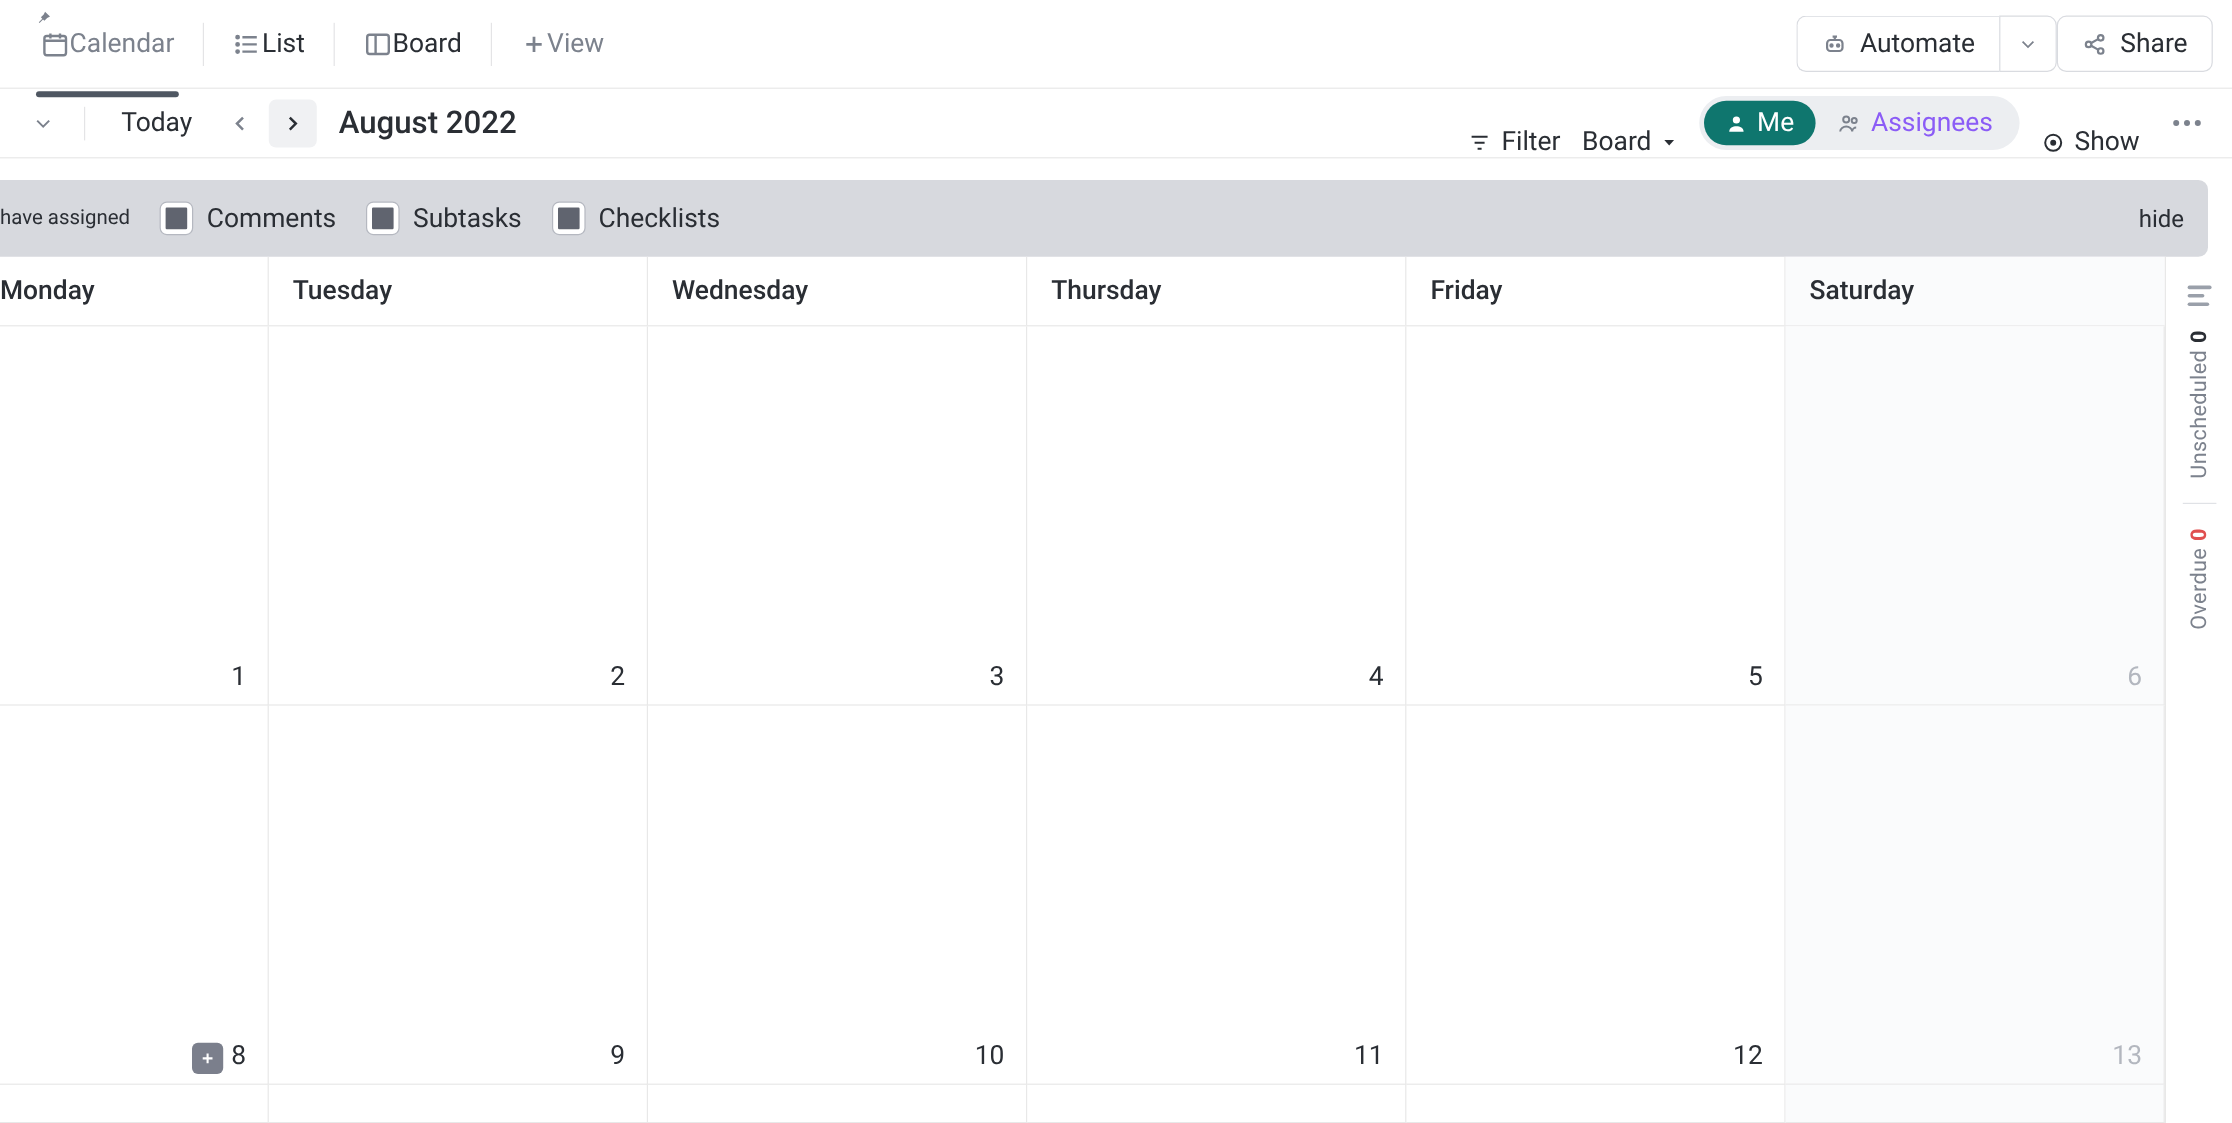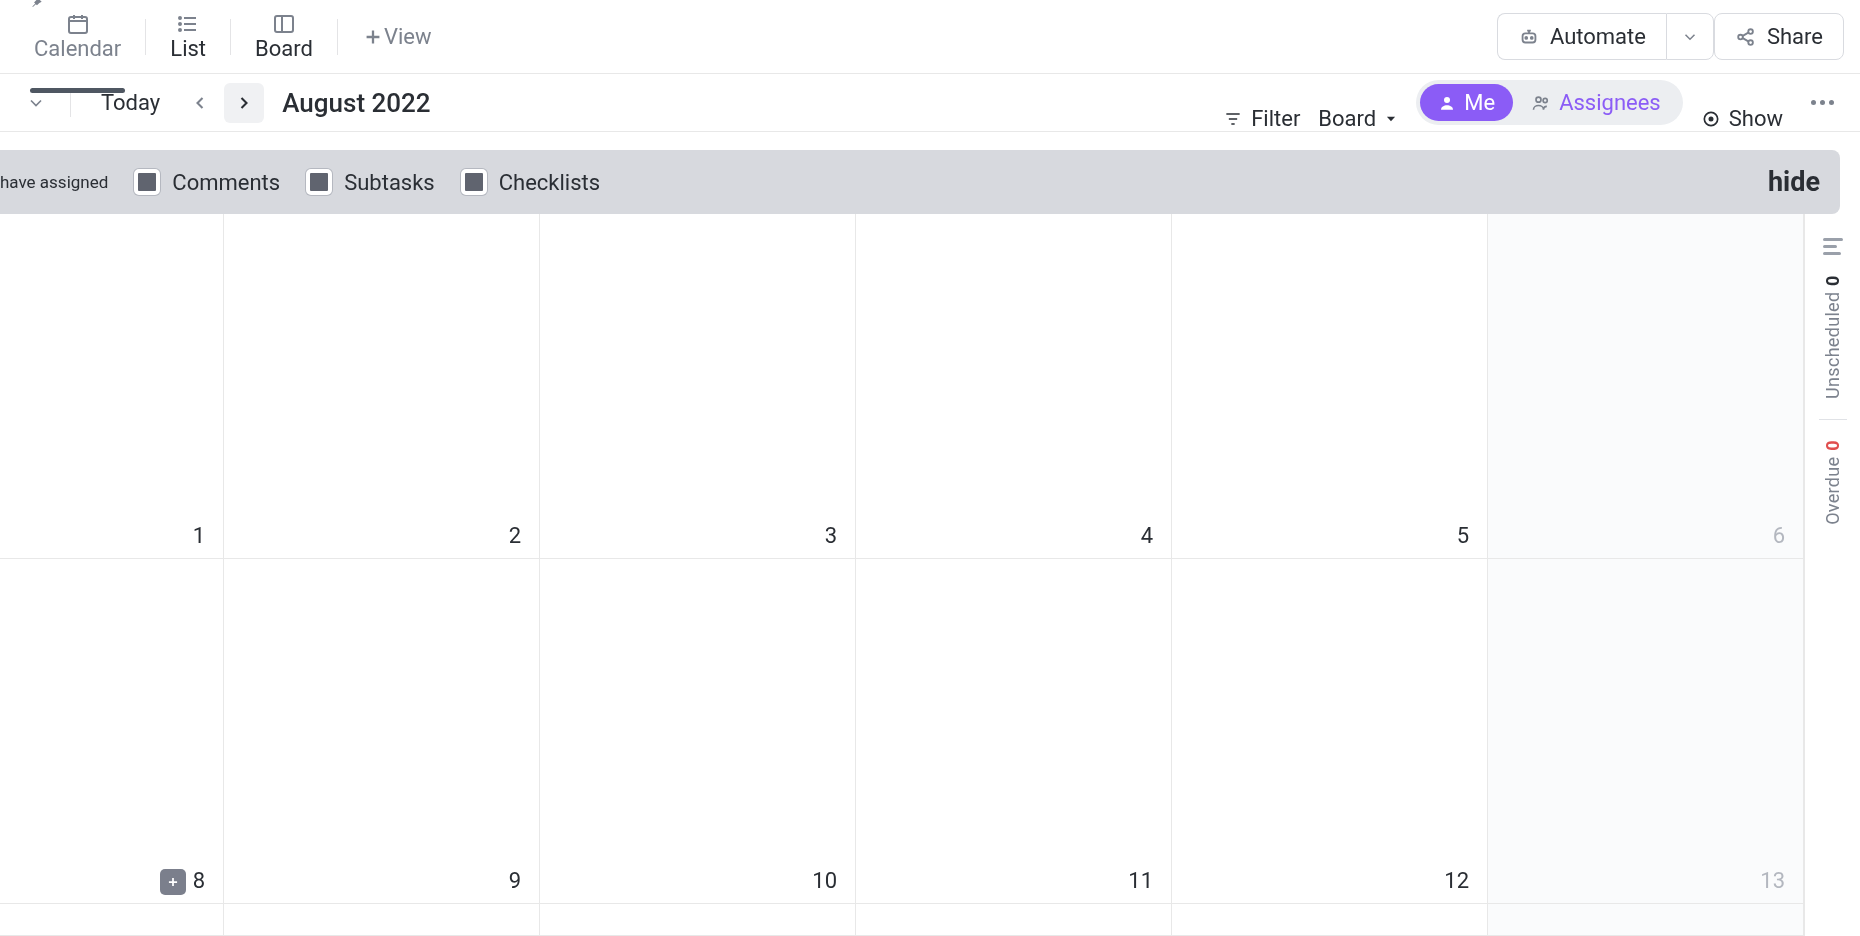--- a/index.html
+++ b/index.html
@@ -21,21 +21,20 @@
 }
 .view-tabs { display: flex; align-items: center; gap: 0; }
 .view-tab {
   display: flex;
   align-items: center;
   padding: 10px 18px;
   font-size: 22px;
   color: #2a2e34;
   cursor: pointer;
   position: relative;
-  flex-direction: column;
 }
 .view-tab.active { color: #7c828d; }
 .view-tab.active::after {
   content: "";
   position: absolute;
   bottom: -22px;
   left: 14px;
   right: 14px;
   height: 5px;
   background: #4f5762;
@@ -80,37 +79,37 @@
 }
 .nav-left { display: flex; align-items: center; gap: 4px; }
 .icon-btn { display: flex; align-items: center; justify-content: center; width: 40px; height: 40px; border-radius: 6px; cursor: pointer; color: #7c828d; }
 .icon-btn.hl { background: #f0f1f3; color: #2a2e34; }
 .today-btn { font-size: 22px; color: #2a2e34; padding: 6px 16px; cursor: pointer; }
 .month-title { font-size: 26px; font-weight: 500; margin-left: 14px; }
 .nav-right { display: flex; align-items: center; gap: 18px; }
 .filter-ctl { display: flex; align-items: center; gap: 8px; font-size: 22px; color: #2a2e34; cursor: pointer; margin-top: 32px; }
 .seg-group { display: flex; align-items: center; background: #eceef1; border-radius: 999px; padding: 4px; }
 .seg { display: flex; align-items: center; gap: 8px; padding: 6px 18px; border-radius: 999px; font-size: 22px; cursor: pointer; color: #8b5cf6; }
-.seg.active { background: #8b5cf6; color: #fff; }
+.seg.active { background: #0f766e; color: #fff; }
 .more-dots { display:flex; gap:4px; padding: 6px 10px; cursor:pointer; }
 .more-dots span { width:5px; height:5px; border-radius:50%; background:#7c828d; }
 .filter-bar {
   display: flex;
   align-items: center;
   background: #d7d9de;
   height: 64px;
   padding: 0 20px 0 0;
   margin: 18px 20px 0 0;
   border-radius: 0 8px 8px 0;
   gap: 26px;
 }
 .fb-text { font-size: 17px; color: #2a2e34; }
 .fb-check { display:flex; align-items:center; gap:12px; font-size:22px; cursor:pointer; }
 .cbox { width:26px; height:26px; border-radius:5px; background:#60646f; display:inline-block; border: 4px solid #fff; box-shadow: 0 0 0 1px #b5b8c0; }
-.hide-btn { margin-left:auto; font-size:27px; cursor:pointer;font-weight:bold; }
+.hide-btn { margin-left:auto; font-size:20px; cursor:pointer; }
 .cal-body { position:absolute; left:0; right:56px; top:214px; bottom:0; display:flex; flex-direction:column; }
 .day-headers { display:grid; grid-template-columns: 224px repeat(5, 1fr); border-bottom:1px solid #e8e8e8; }
 .day-head { padding: 16px 20px; font-size:22px; font-weight:500; border-right:1px solid #e8e8e8; }
 .day-head:last-child { border-right:none; }
 .cal-grid { flex:1; display:grid; grid-template-columns: 224px repeat(5, 1fr); grid-template-rows: 1fr 1fr 32px; }
 .cell { border-right:1px solid #e8e8e8; border-bottom:1px solid #e8e8e8; position:relative; }
 .cell:last-child-col { border-right:none; }
 .weekend { background: #fafbfc; }
 .date-num { position:absolute; bottom:10px; right:18px; font-size:22px; color:#2a2e34; }
 .date-num.muted { color:#b3b7bf; }
@@ -306,20 +305,28 @@
     <span>Subtasks</span>
   </label>
   <label class="fb-check">
     <span class="cbox"></span>
     <span>Checklists</span>
   </label>
   <span class="hide-btn">hide</span>
 </div>
 
 <div class="cal-body">
+  <div class="day-headers">
+    <div class="day-head" style="padding-left:0;">Monday</div>
+    <div class="day-head">Tuesday</div>
+    <div class="day-head">Wednesday</div>
+    <div class="day-head">Thursday</div>
+    <div class="day-head">Friday</div>
+    <div class="day-head weekend">Saturday</div>
+  </div>
   <div class="cal-grid">
 
     <div class="cell">
         <span class="date-num">1</span>
       </div>
     <div class="cell">
         <span class="date-num">2</span>
       </div>
     <div class="cell">
         <span class="date-num">3</span>

